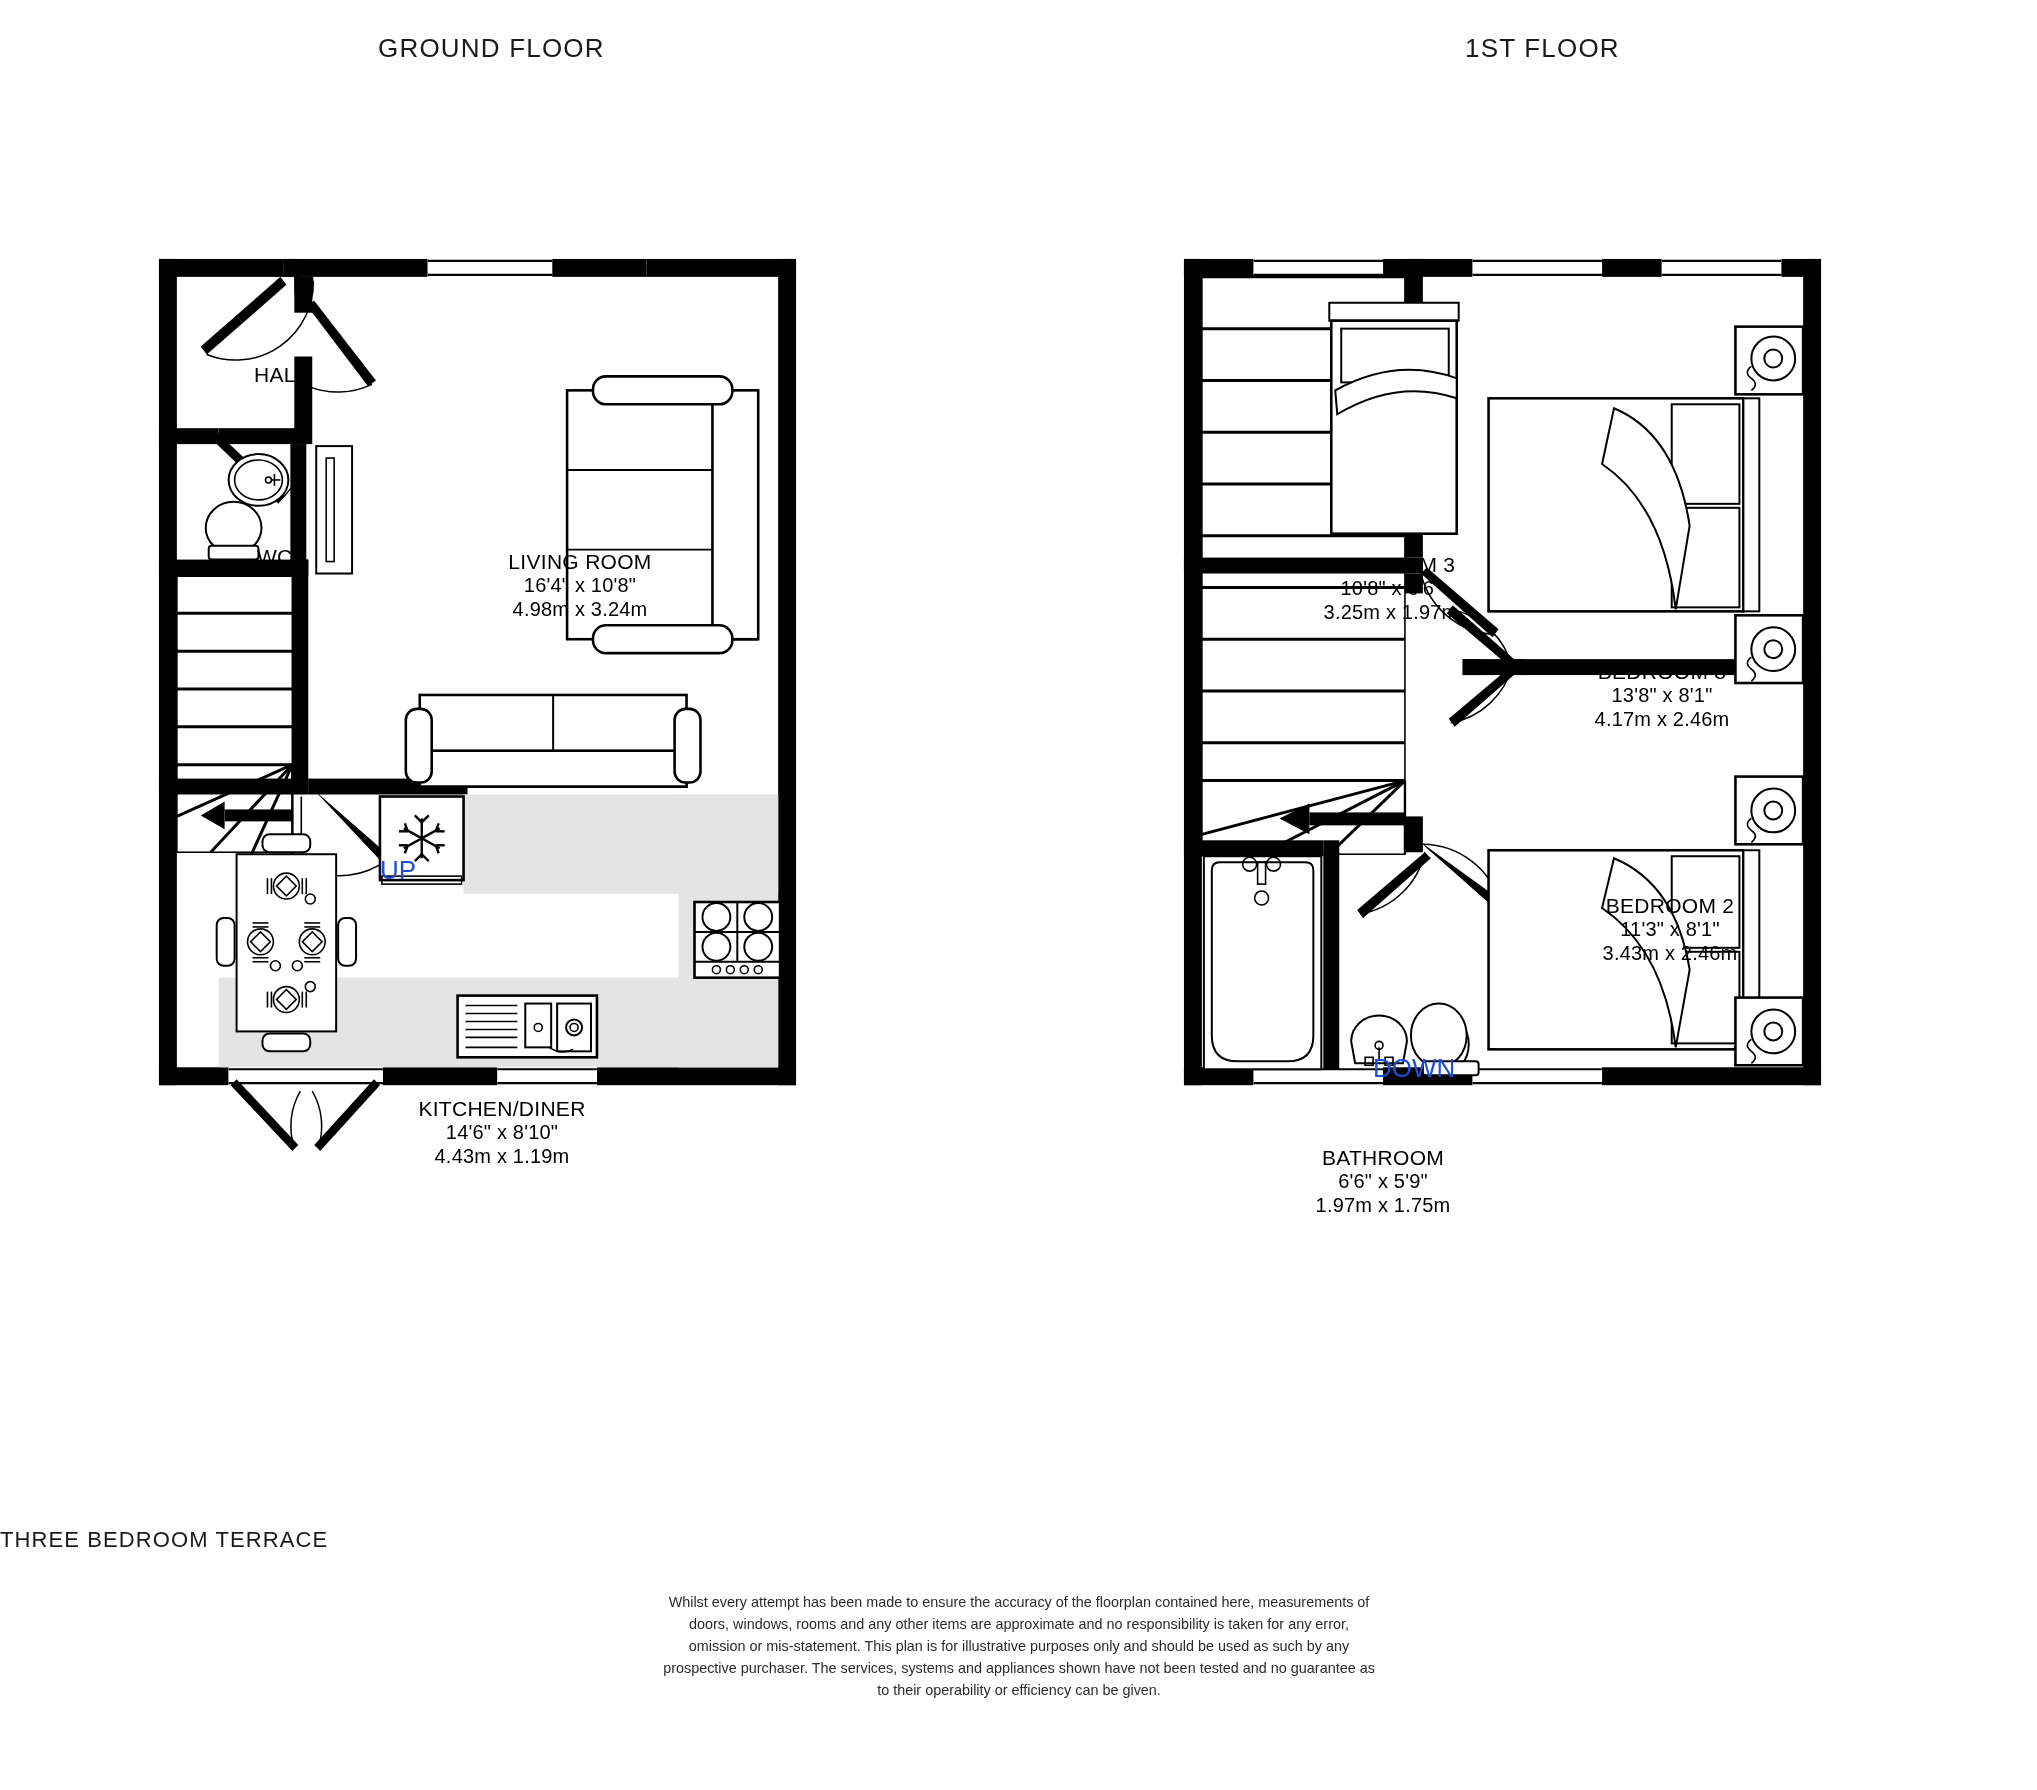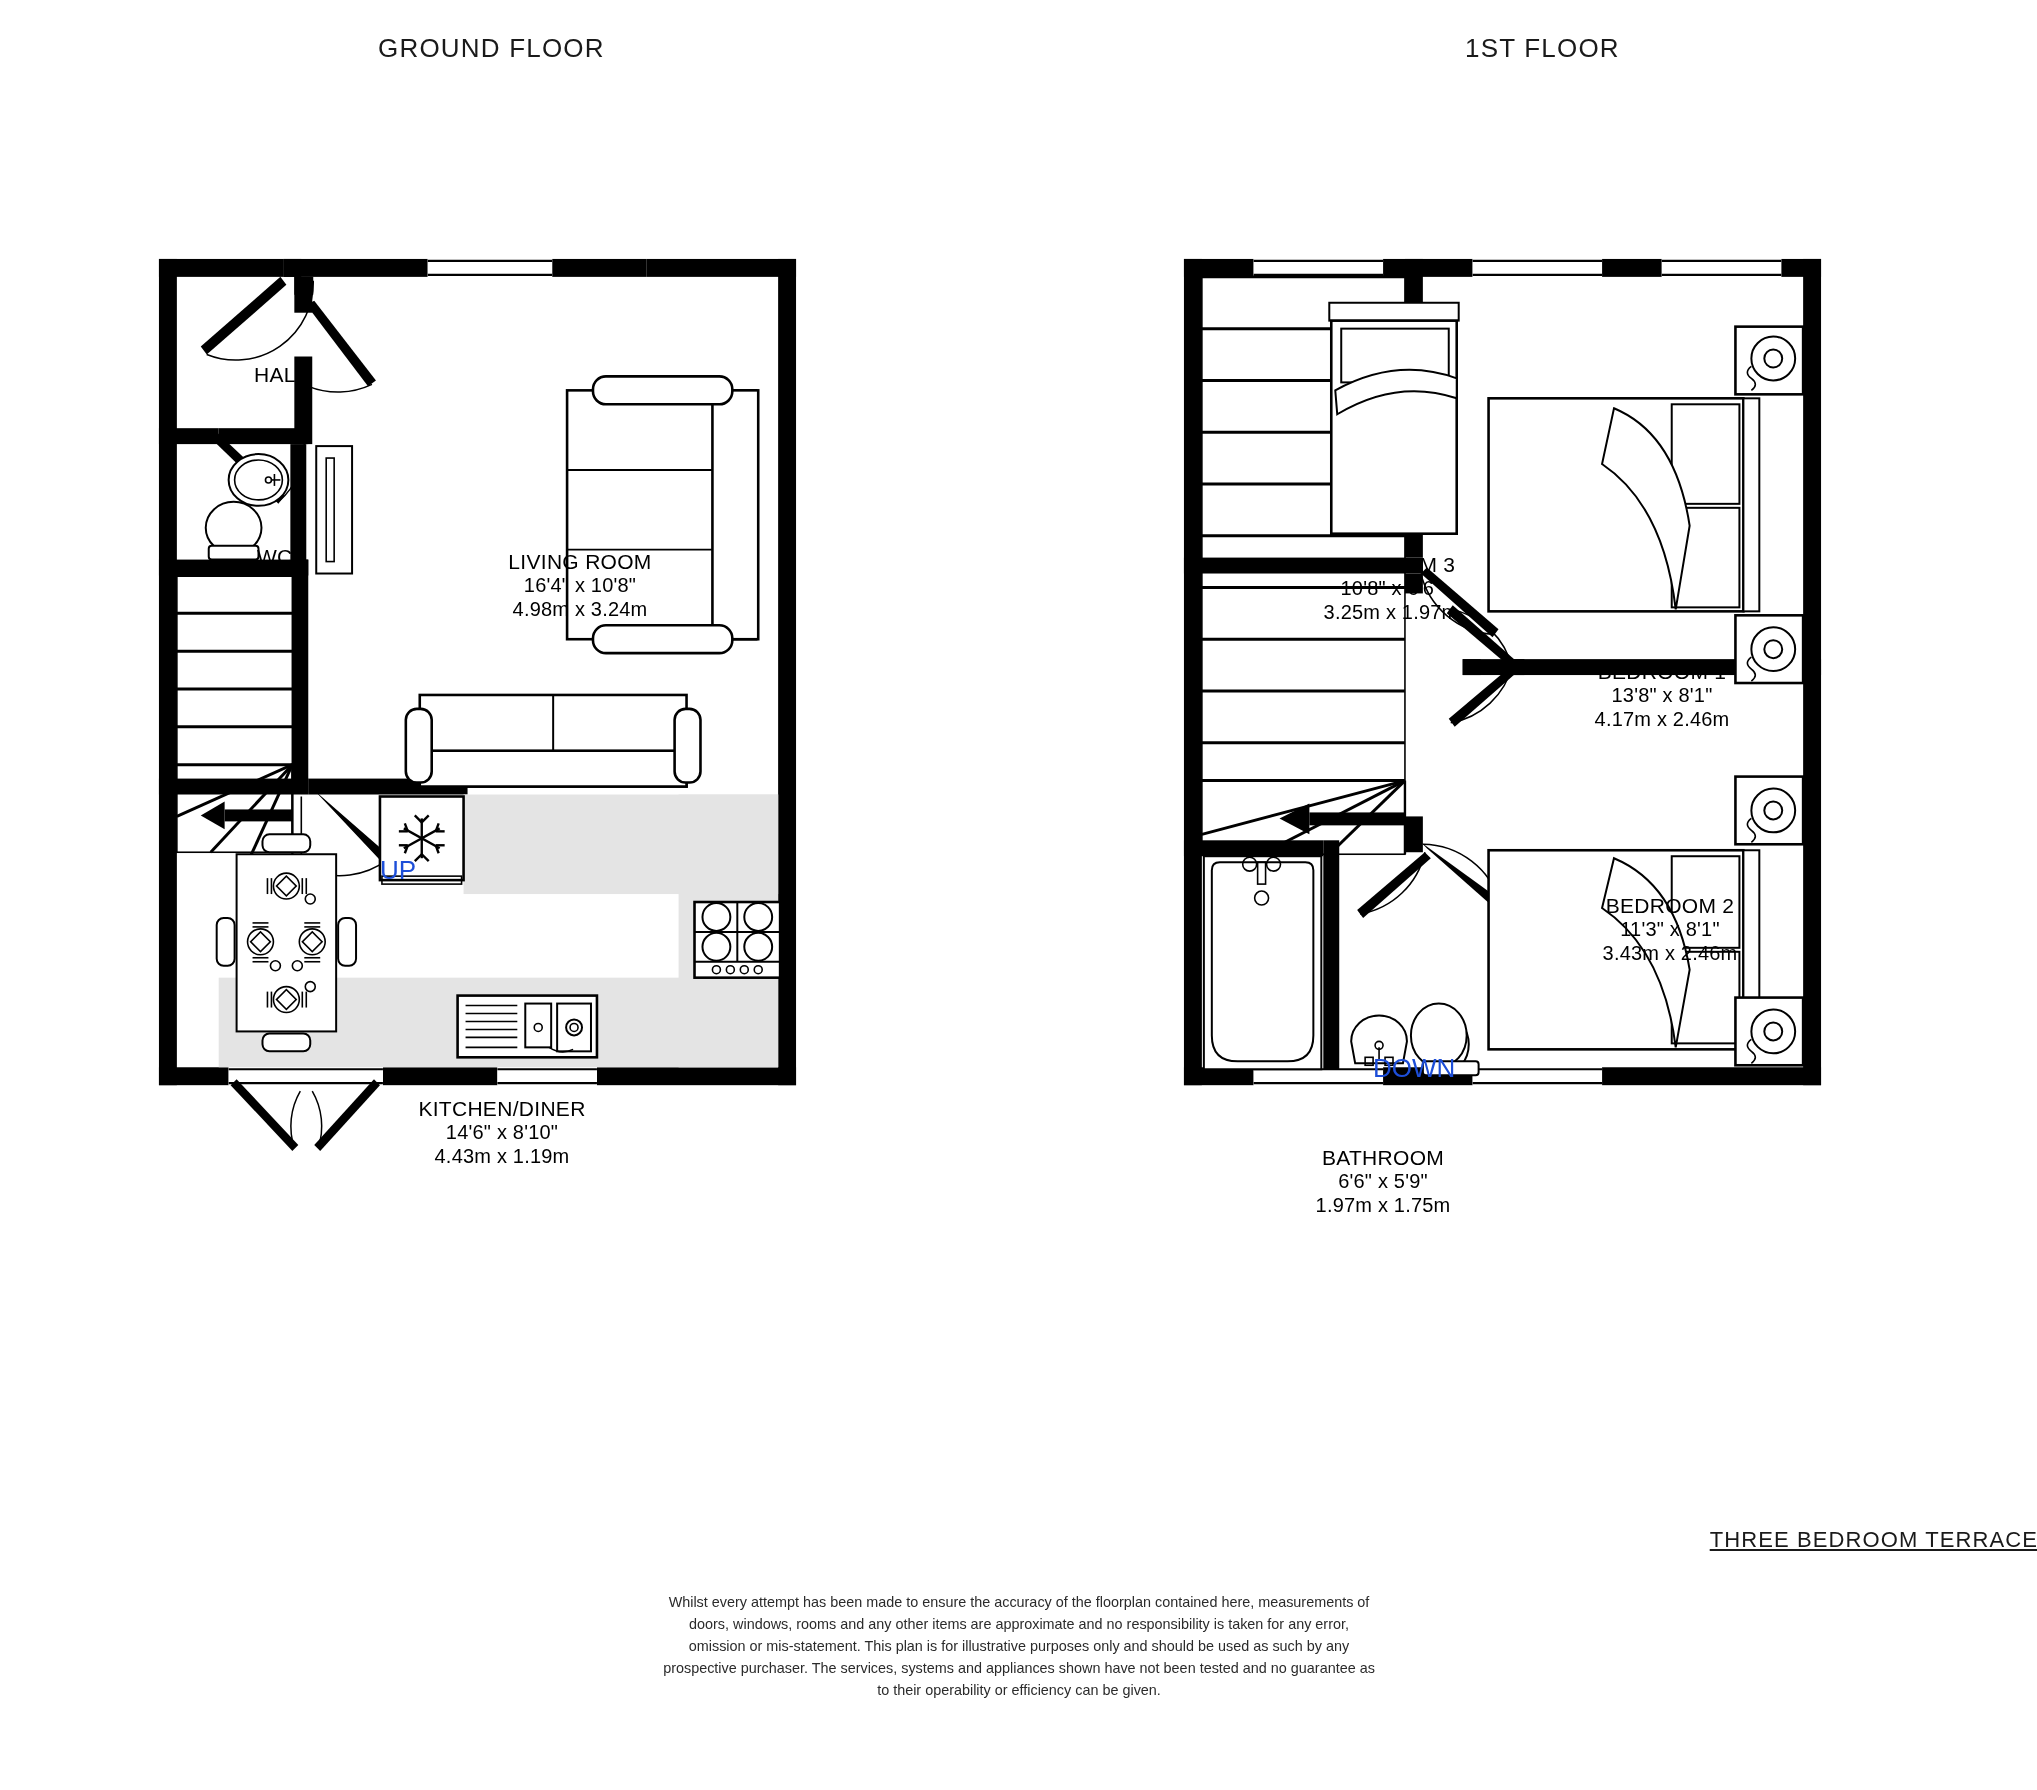--- a/index.html
+++ b/index.html
@@ -30,22 +30,22 @@
   .stair{fill:none;stroke:#000;stroke-width:3;}
   .stairthin{fill:none;stroke:#000;stroke-width:2.4;}
 
   .rlabel{position:absolute;text-align:center;line-height:1.16;
           font-weight:normal;white-space:nowrap;}
   .rname{font-size:21px;letter-spacing:0.3px;}
   .rdim{font-size:20px;letter-spacing:0.2px;}
   .small-lab{position:absolute;font-size:26px;font-weight:400;
              color:#1d4ed8;white-space:nowrap;}
 
-  #main-title{position:absolute;left:0;right:0;top:1527px;text-align:right;
-              font-size:22px;letter-spacing:1.1px;color:#1a1a1a;text-decoration:underline;}
+  #main-title{position:absolute;left:0;right:0;top:1527px;text-align:left;
+              font-size:22px;letter-spacing:1.1px;color:#1a1a1a;}
   #disclaimer{position:absolute;left:50%;transform:translateX(-50%);
               top:1592px;width:716px;text-align:center;font-size:14.4px;
               line-height:1.52;color:#2b2b2b;}
   #disclaimer .made{display:block;margin-top:2px;}
 </style>
 </head>
 <body>
 
 <div class="page">
 
@@ -507,21 +507,21 @@
   </svg>
   </div>
 
   <div class="rlabel" id="lab-bed3" style="left:1391px;top:553px;transform:translateX(-50%);">
     <div class="rname">BEDROOM 3</div>
     <div class="rdim">10'8"  x 6'6"</div>
     <div class="rdim">3.25m  x 1.97m</div>
   </div>
 
   <div class="rlabel" id="lab-bed1" style="left:1662px;top:660px;transform:translateX(-50%);">
-    <div class="rname">BEDROOM 1</div>
+    <div class="rname">BEDROOM 8</div>
     <div class="rdim">13'8"  x 8'1"</div>
     <div class="rdim">4.17m  x 2.46m</div>
   </div>
 
   <div class="rlabel" id="lab-bed2" style="left:1670px;top:894px;transform:translateX(-50%);">
     <div class="rname">BEDROOM 2</div>
     <div class="rdim">11'3"  x 8'1"</div>
     <div class="rdim">3.43m  x 2.46m</div>
   </div>
 

